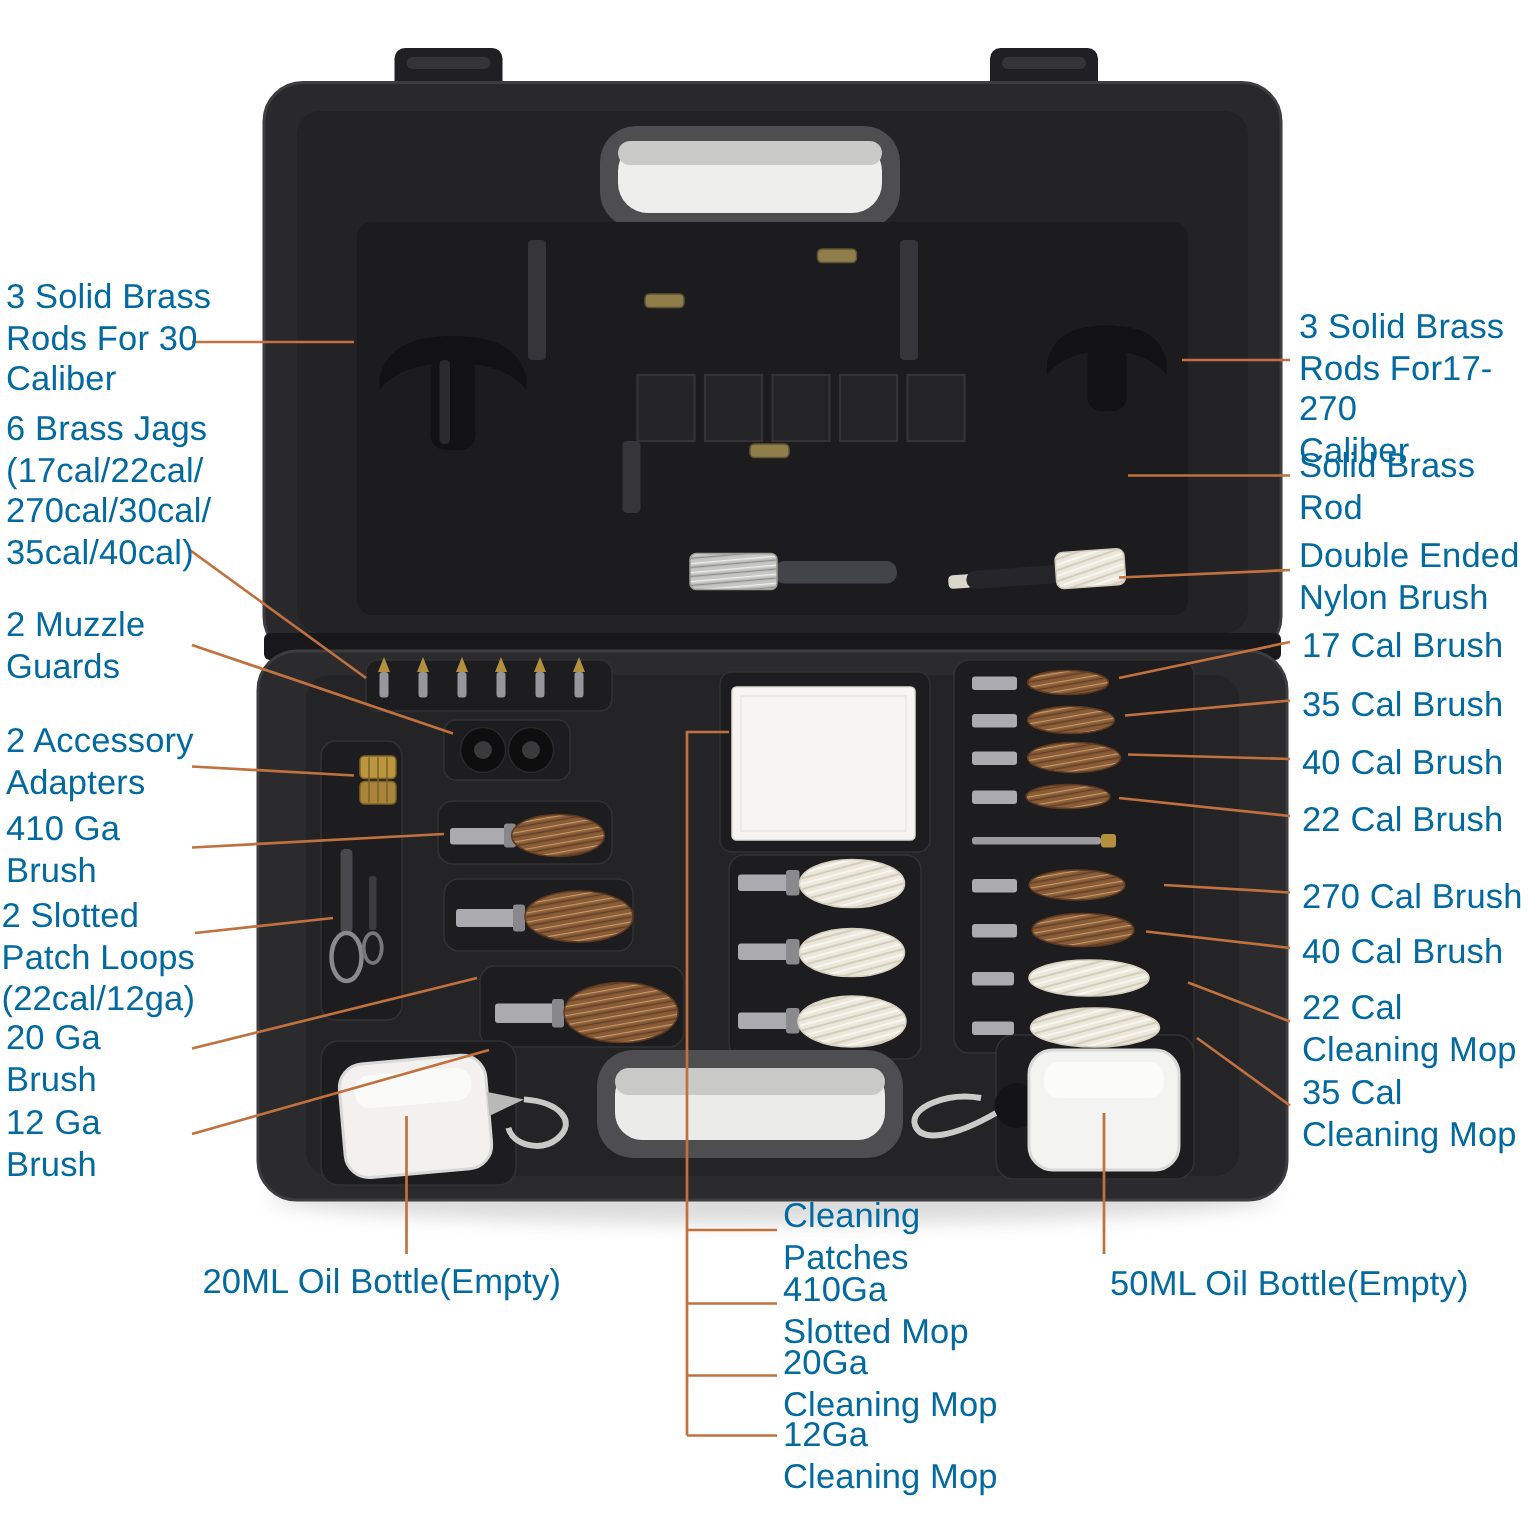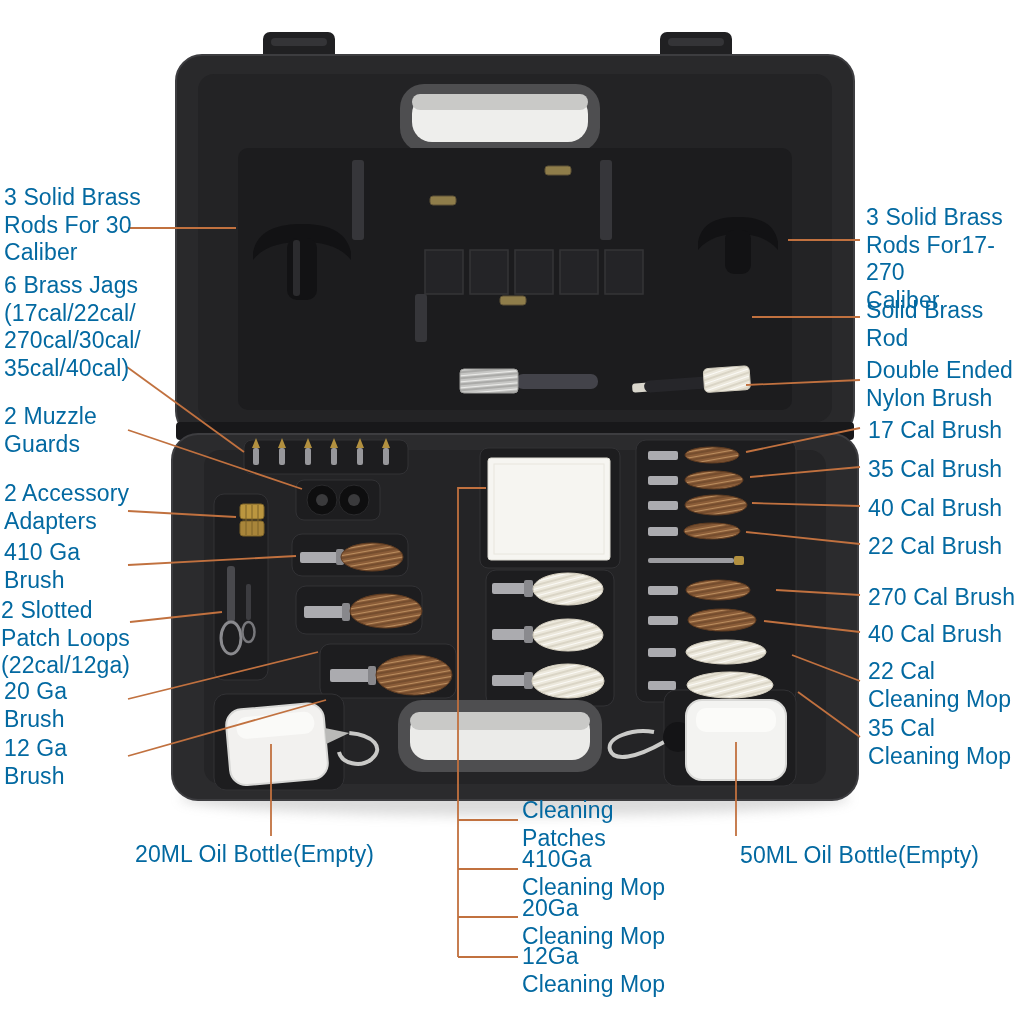--- a/index.html
+++ b/index.html
@@ -326,19 +326,19 @@
   <div class="lbl" style="left:868px;top:621px">40 Cal Brush</div>
   <div class="lbl" style="left:868px;top:658px">22 Cal
 Cleaning Mop</div>
   <div class="lbl" style="left:868px;top:715px">35 Cal
 Cleaning Mop</div>
   <div class="lbl" style="left:740px;top:842px">50ML Oil Bottle(Empty)</div>
 
   <div class="lbl" style="left:522px;top:797px">Cleaning
 Patches</div>
   <div class="lbl" style="left:522px;top:846px">410Ga
-Cleaning Mop</div>
+Slotted Mop</div>
   <div class="lbl" style="left:522px;top:895px">20Ga
 Cleaning Mop</div>
   <div class="lbl" style="left:522px;top:943px">12Ga
 Cleaning Mop</div>
 
 </div>
 
 </body></html>

